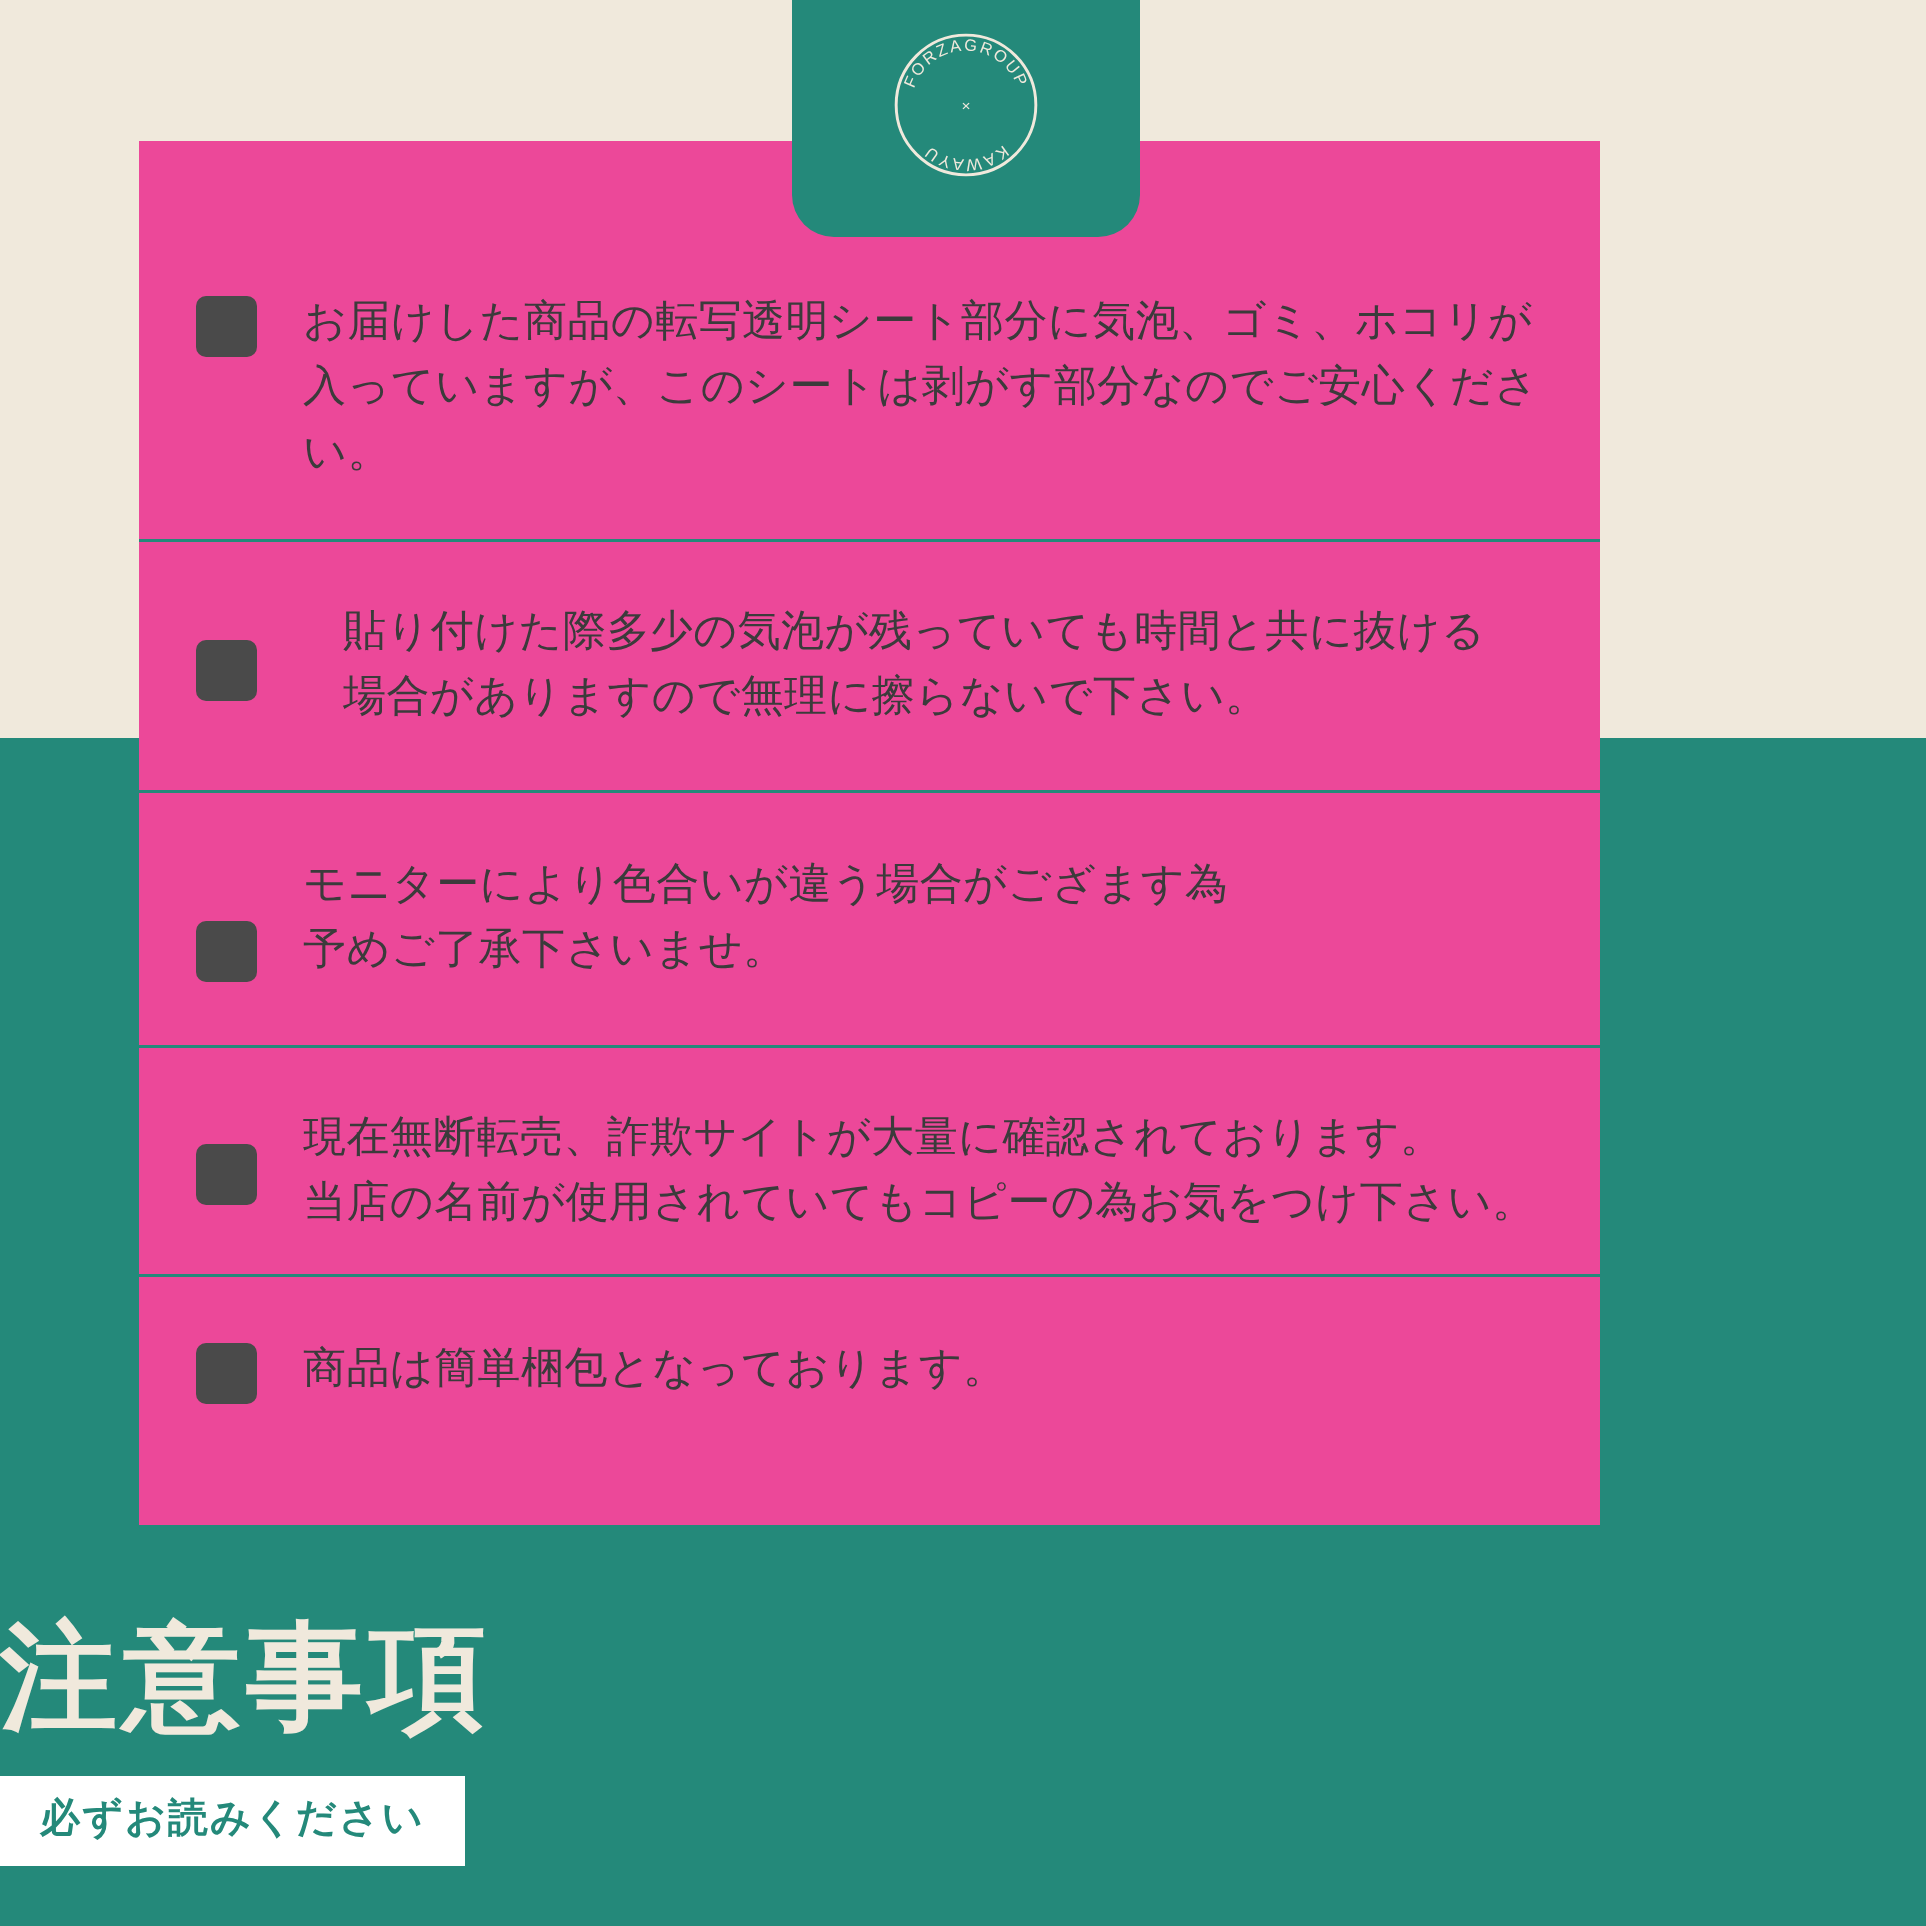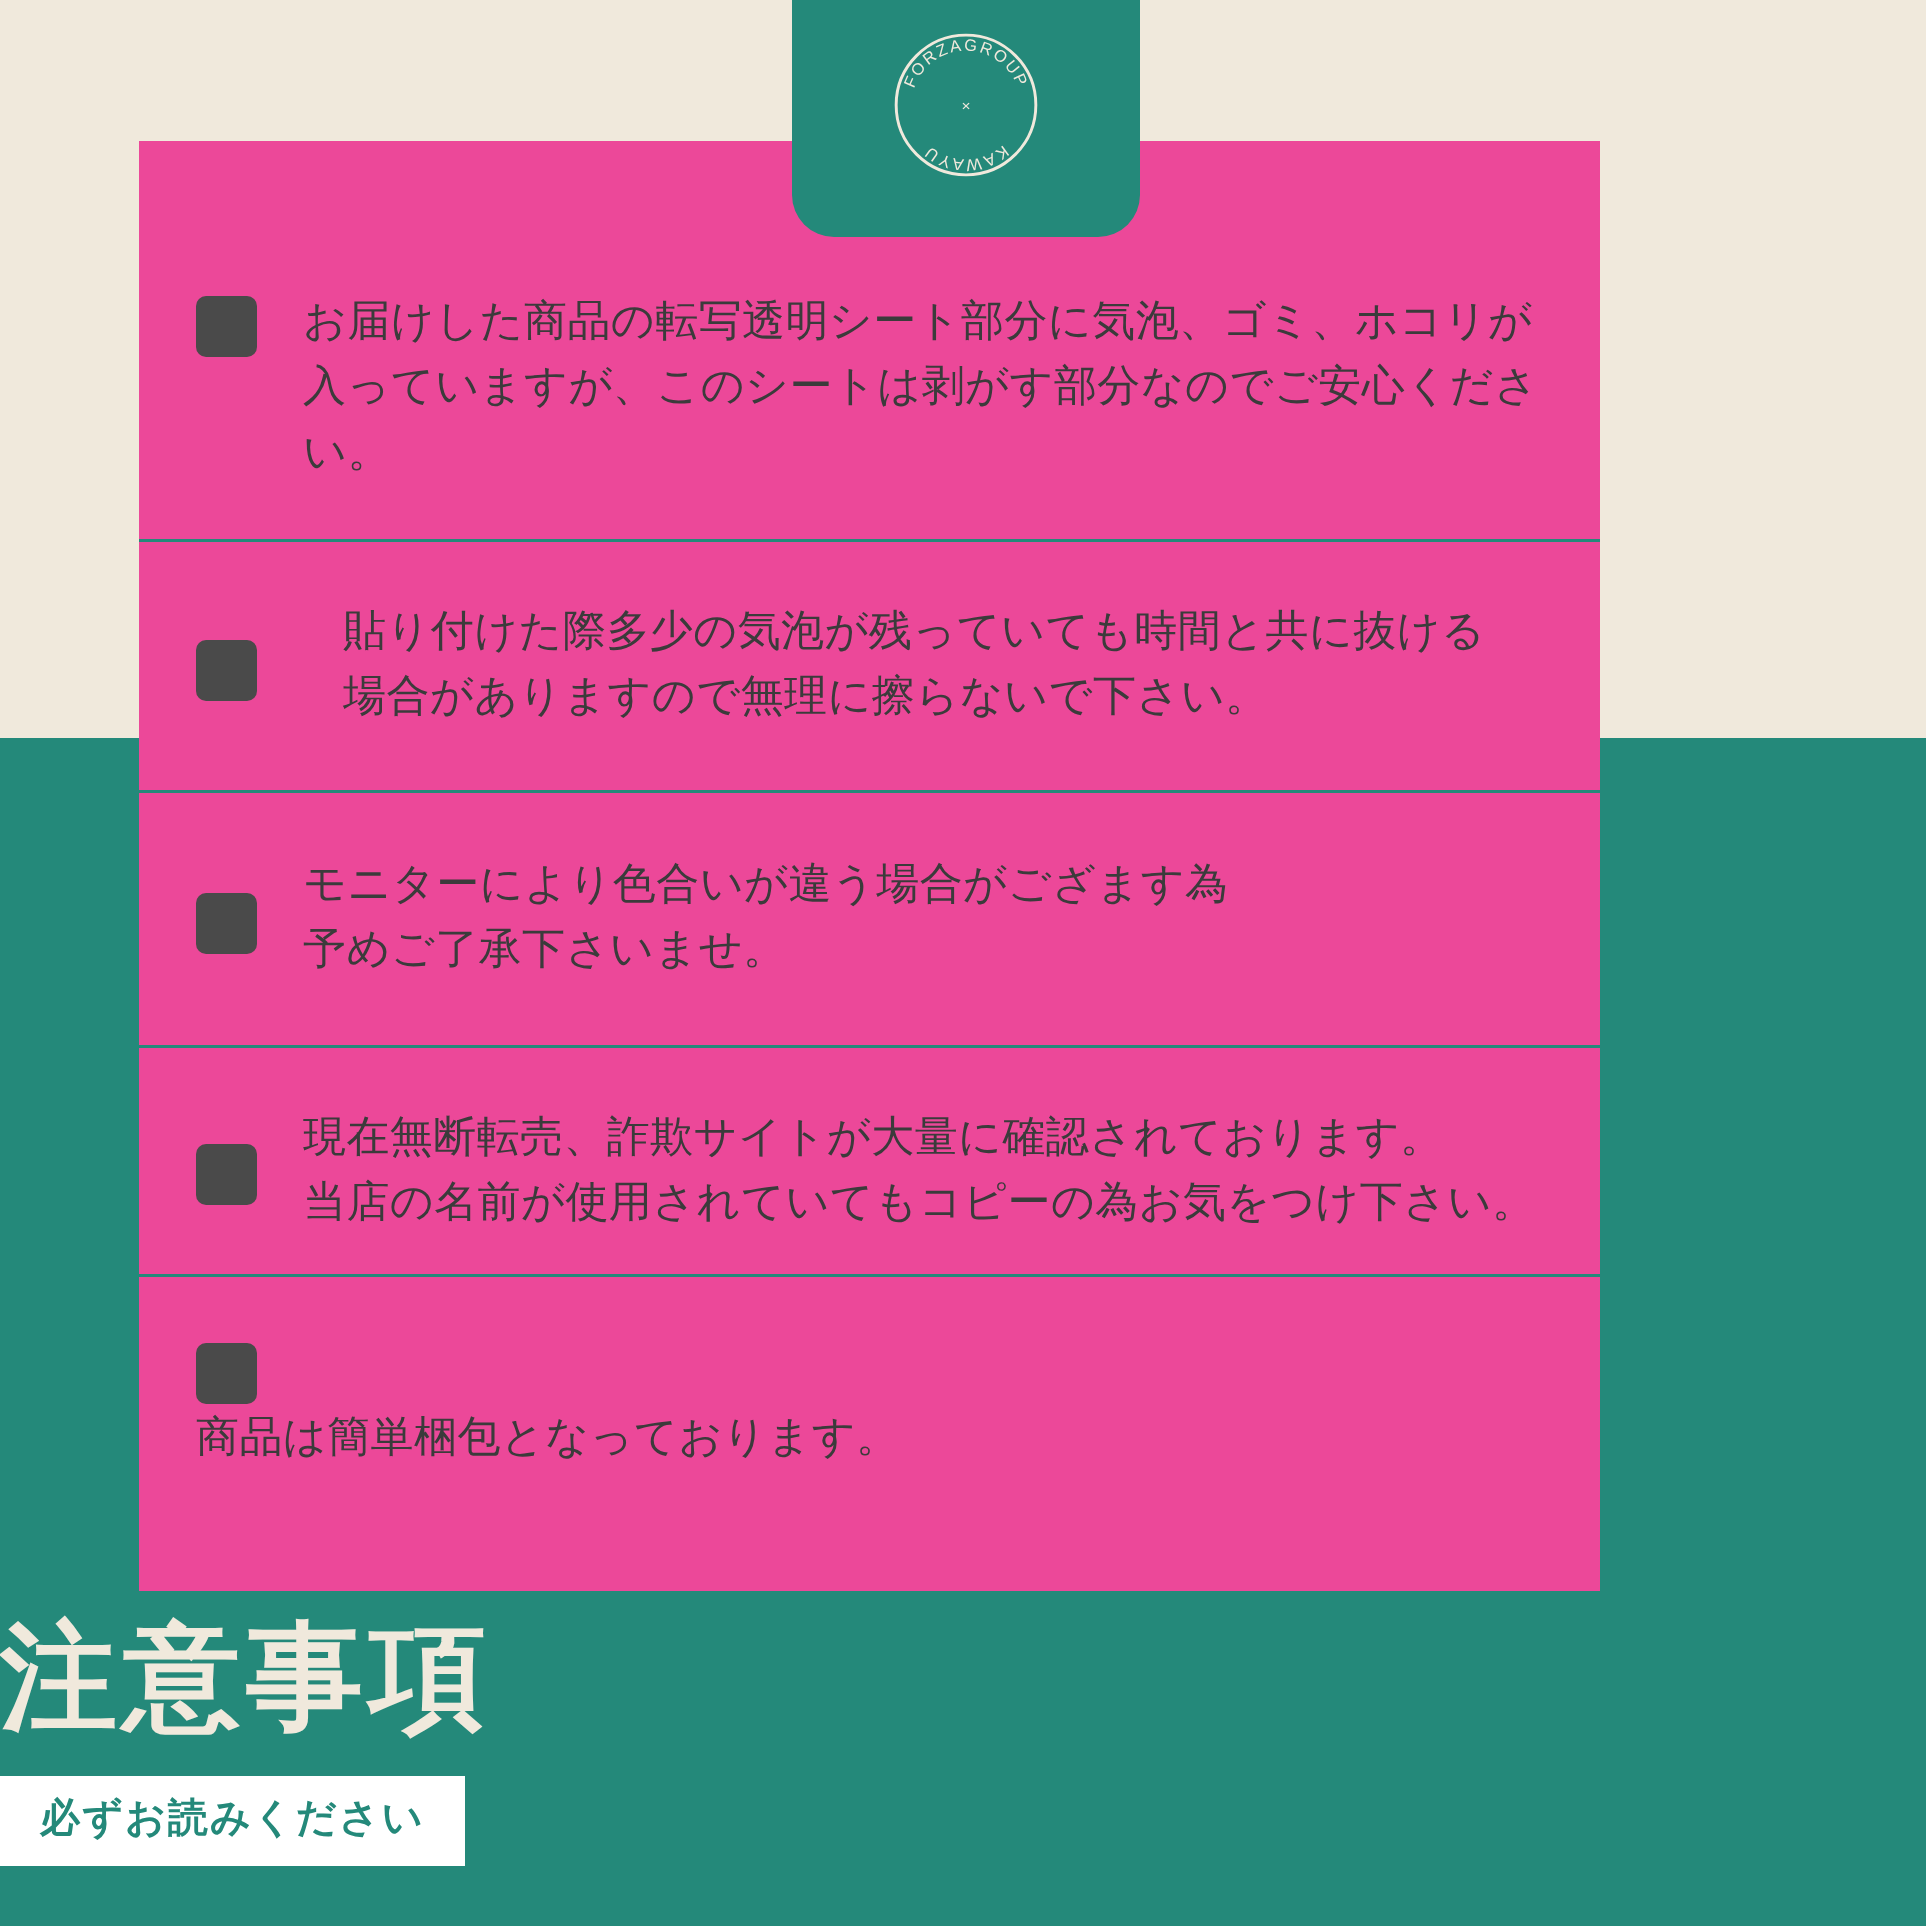--- a/index.html
+++ b/index.html
@@ -93,23 +93,23 @@
     line-height: 1.52;
     letter-spacing: 0.4px;
     padding-right: 40px;
     white-space: pre-line;
     font-weight: 500;
   }
 
   
   .row.r1 { padding-top: 147px; padding-bottom: 55px; }
   .row.r2 { padding-top: 59px;  padding-bottom: 61px; gap: 40px; }
-  .row.r3 { padding-top: 61px;  padding-bottom: 63px; }
+  .row.r3 { padding-top: 61px;  padding-bottom: 63px; align-items: flex-end; }
   .row.r4 { padding-top: 59px;  padding-bottom: 40px; }
-  .row.r5 { padding-top: 61px;  padding-bottom: 121px; flex-direction: column; }
+  .row.r5 { padding-top: 61px;  padding-bottom: 121px; }
 
   .row.r1 .bullet { margin-top: 8px; }
   .row.r2 .bullet { margin-top: 42px; }
   .row.r3 .bullet { margin-top: 42px; }
   .row.r4 .bullet { margin-top: 40px; }
   .row.r5 .bullet { margin-top: 8px; }
 
   
   .footer {
     position: absolute;

